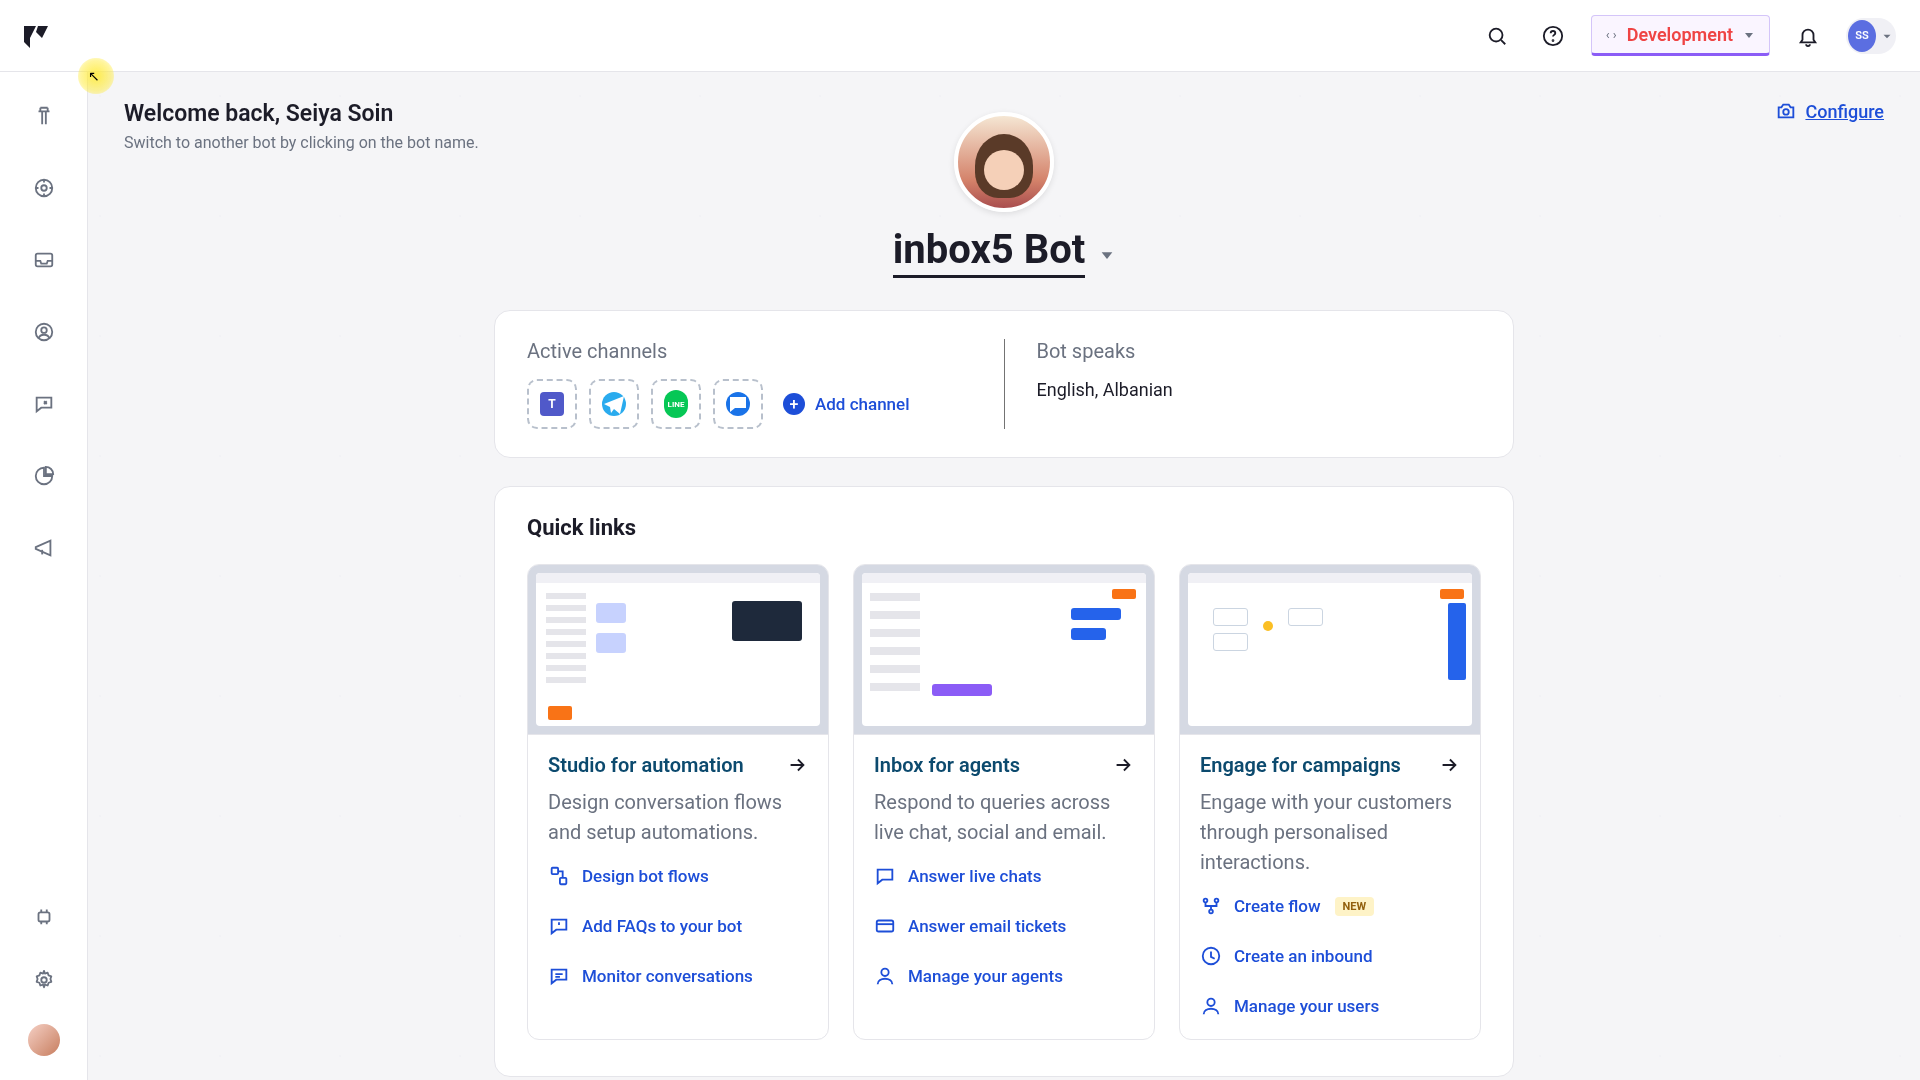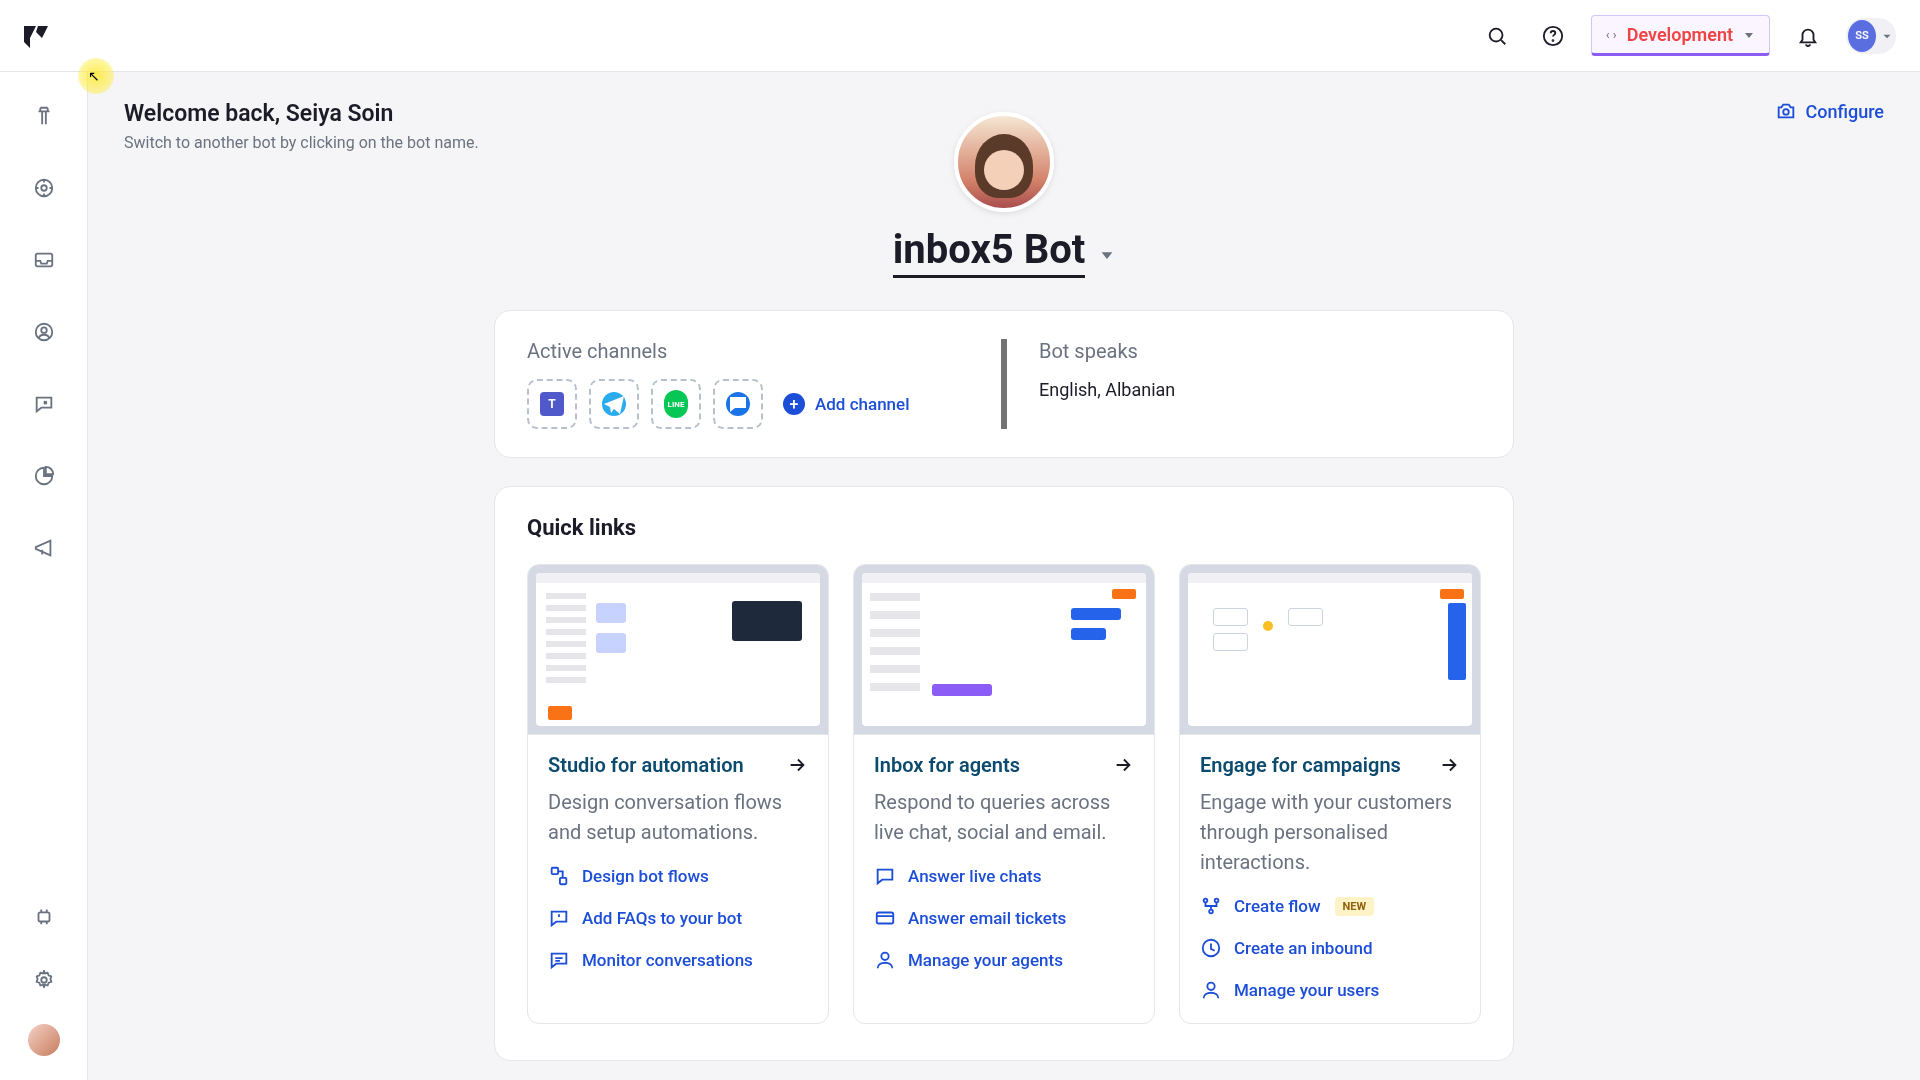--- a/index.html
+++ b/index.html
@@ -23,54 +23,54 @@
 .sidebar-avatar { width: 32px; height: 32px; border-radius: 50%; background: linear-gradient(135deg,#f5d0c5,#c77d5e); }
 
 .cursor-highlight { position: fixed; top: 58px; left: 78px; width: 36px; height: 36px; border-radius: 50%; background: radial-gradient(circle, rgba(255,235,59,0.9) 0%, rgba(255,235,59,0.5) 60%, transparent 100%); z-index: 200; pointer-events: none; }
 .cursor-arrow { position: absolute; top: 10px; left: 10px; font-size: 14px; color: #000; }
 
 .main { margin-left: 88px; margin-top: 72px; flex: 1; padding: 28px 36px; position: relative; background: #f5f5f7; background-image: radial-gradient(circle at 10% 20%, rgba(200,200,220,.08) 1px, transparent 1px); background-size: 120px 120px; overflow-y: auto; }
 
 .welcome-row { display: flex; justify-content: space-between; align-items: flex-start; max-width: 1780px; }
 .welcome-title { font-size: 23px; font-weight: 600; color: #1c1c28; margin-bottom: 6px; }
 .welcome-sub { font-size: 16px; color: #6b7280; }
-.configure-link { display: flex; align-items: center; gap: 8px; color: #1d4ed8; font-size: 18px; font-weight: 500; cursor: pointer; }
+.configure-link { display: flex; align-items: center; gap: 8px; color: #1d4ed8; font-size: 18px; font-weight: 500; cursor: pointer; text-decoration: underline; }
 
 .bot-header { text-align: center; margin-top: -40px; }
 .bot-avatar { width: 100px; height: 100px; border-radius: 50%; margin: 0 auto 14px; background: linear-gradient(180deg,#f5e6d3 0%,#d4826a 70%,#a94e4e 100%); border: 4px solid #fff; box-shadow: 0 2px 6px rgba(0,0,0,.1); position: relative; overflow: hidden; }
 .bot-avatar::before { content:''; position:absolute; top:18px; left:50%; transform:translateX(-50%); width:58px; height:64px; background:#5a3a28; border-radius:50% 50% 40% 40%; }
 .bot-avatar::after { content:''; position:absolute; top:34px; left:50%; transform:translateX(-50%); width:40px; height:40px; background:#f5d0b8; border-radius:50%; }
 .bot-name-row { display: flex; align-items: baseline; justify-content: center; gap: 14px; }
 .bot-name { font-size: 40px; font-weight: 700; color: #1c1c28; border-bottom: 3px solid #1c1c28; padding-bottom: 2px; cursor: pointer; }
 .bot-name-caret { color: #6b7280; cursor: pointer; }
 
 .info-card { max-width: 1020px; margin: 32px auto 0; background: #fff; border: 1px solid #e5e5ea; border-radius: 16px; padding: 28px 32px; display: flex; }
 .info-col { flex: 1; }
 .info-col:first-child { padding-right: 32px; }
-.info-col:last-child { padding-left: 32px; border-left: 6px solid #737373; }
+.info-col:last-child { padding-left: 32px; border-left: 1px solid #737373; }
 .info-label { font-size: 20px; color: #6b7280; margin-bottom: 16px; }
 .channel-row { display: flex; align-items: center; gap: 12px; }
 .channel-icon { width: 50px; height: 50px; border: 2px dashed #b8c0cc; border-radius: 10px; display: flex; align-items: center; justify-content: center; cursor: pointer; background: #fff; }
 .channel-icon svg, .channel-icon .ci { width: 26px; height: 26px; }
 .add-channel { display: flex; align-items: center; gap: 10px; color: #1d4ed8; font-size: 17px; font-weight: 500; cursor: pointer; margin-left: 8px; }
 .add-plus { width: 22px; height: 22px; border-radius: 50%; background: #1d4ed8; color: #fff; display: flex; align-items: center; justify-content: center; font-size: 16px; }
 .speaks-text { font-size: 18px; color: #1c1c28; }
 
 .quick-section { max-width: 1020px; margin: 28px auto 0; background: #fff; border: 1px solid #e5e5ea; border-radius: 16px; padding: 28px 32px 36px; }
 .quick-title { font-size: 22px; font-weight: 700; color: #1c1c28; margin-bottom: 24px; }
 .cards { display: flex; gap: 24px; }
 .card { flex: 1; border: 1px solid #e5e5ea; border-radius: 12px; overflow: hidden; background: #fff; display: flex; flex-direction: column; }
 .card-preview { height: 170px; background: #d5d9e3; border-bottom: 1px solid #e5e5ea; display: flex; align-items: center; justify-content: center; padding: 8px; }
 .mini { width: 100%; height: 100%; background: #fff; border-radius: 4px; position: relative; overflow: hidden; }
 .mini::before { content:''; position:absolute; top:0; left:0; right:0; height:10px; background:#f0f0f5; }
 .card-body { padding: 18px 20px 22px; }
 .card-title-row { display: flex; justify-content: space-between; align-items: center; margin-bottom: 10px; }
 .card-title { font-size: 20px; font-weight: 600; color: #0c4a6e; }
 .card-desc { font-size: 20px; color: #6b7280; line-height: 1.5; margin-bottom: 18px; }
-.card-links { display: flex; flex-direction: column; gap: 20px; }
+.card-links { display: flex; flex-direction: column; gap: 28px; }
 .card-link { display: flex; align-items: center; gap: 12px; color: #1d4ed8; font-size: 17px; font-weight: 500; cursor: pointer; }
 .card-link .li { width: 22px; height: 22px; flex-shrink: 0; color: #1d4ed8; }
 .badge-new { background: #fef3c7; color: #92600e; font-size: 11px; font-weight: 700; padding: 3px 8px; border-radius: 4px; margin-left: 2px; }
 
 .ci-teams { background:#5059c9; border-radius:4px; width:24px; height:24px; display:flex; align-items:center; justify-content:center; color:#fff; font-size:12px; font-weight:700; }
 .ci-telegram { background:#2aabee; border-radius:50%; width:24px; height:24px; display:flex; align-items:center; justify-content:center; }
 .ci-line { background:#06c755; border-radius:12px; width:24px; height:28px; display:flex; align-items:center; justify-content:center; color:#fff; font-size:8px; font-weight:700; }
 .ci-gbm { background:#1a73e8; border-radius:50%; width:24px; height:24px; display:flex; align-items:center; justify-content:center; }
 
 .mini-studio::after { content:''; position:absolute; top:20px; left:10px; width:40px; height:60%; background:repeating-linear-gradient(to bottom,#e5e5ea 0,#e5e5ea 6px,transparent 6px,transparent 12px); }

